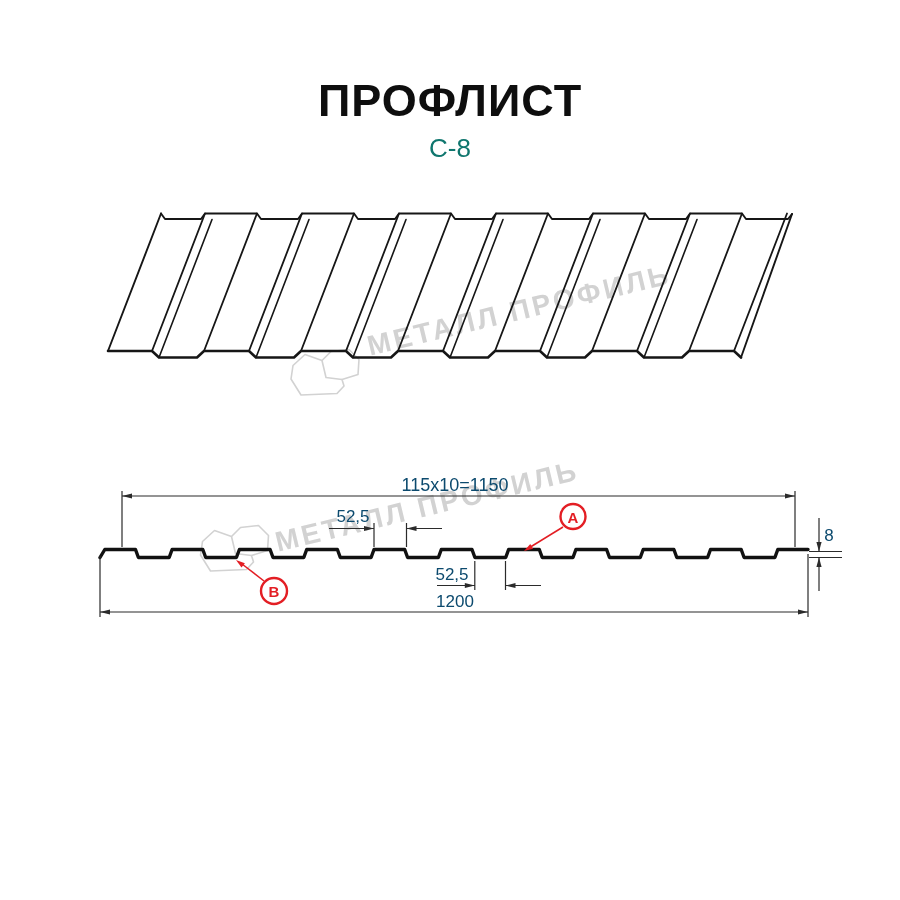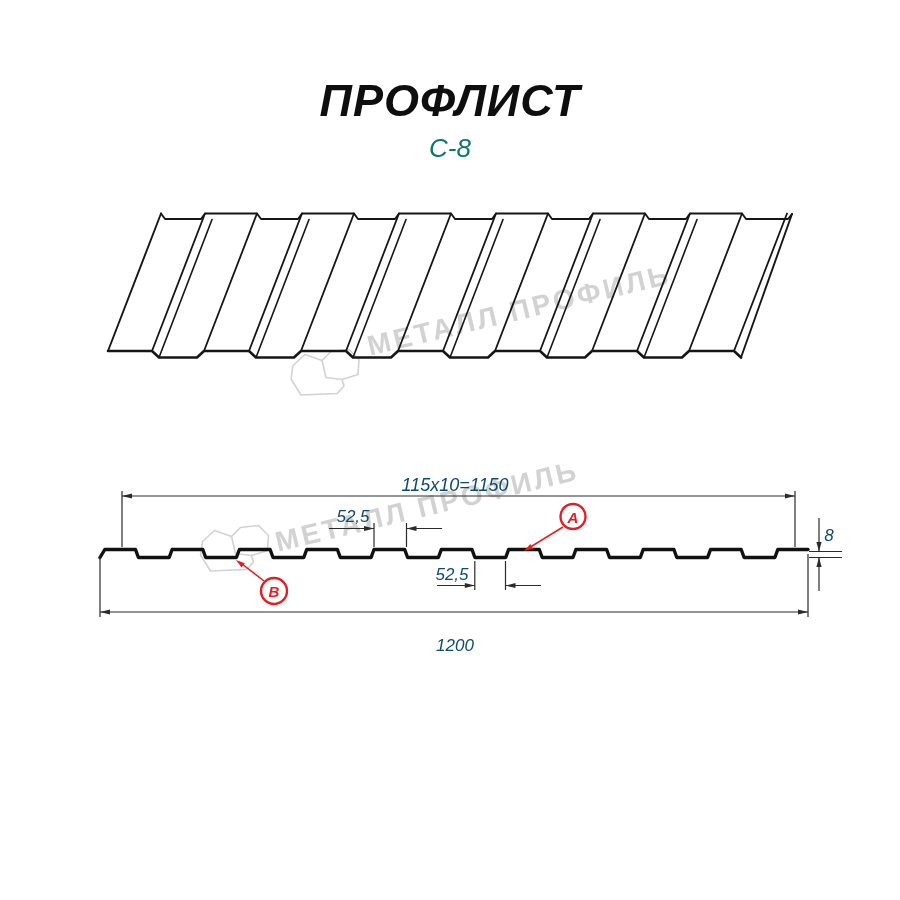--- a/index.html
+++ b/index.html
@@ -1,28 +1,28 @@
 <!DOCTYPE html>
 <html style="--accent: #e31e24; --wm: #d2d2d2; --line: #161616;"><head>
 <meta charset="utf-8">
 <style>
   html,body{margin:0;padding:0;background:#ffffff;width:900px;height:900px;overflow:hidden;
             font-family:"Liberation Sans",sans-serif;}
   #stage{position:relative;width:900px;height:900px;background:#fff;}
   .lbl{position:absolute;transform:translate(-50%,-50%);white-space:nowrap;color:#222;
-       font-family:"Liberation Sans",sans-serif;font-style:italic;}
+       font-family:"Liberation Sans",sans-serif;}
   #title{top:101px;left:450px;font-size:45px;font-weight:800;letter-spacing:1px;color:#0e0e0e;}
   #subtitle{top:148px;left:450px;font-size:26px;font-weight:500;color:#0f766e;}
   #footer-note{top:806px;left:450px;font-size:21px;font-weight:600;letter-spacing:1px;color:#161616;}
   .dimlbl{font-size:17px;color:#0c4a6e;}
   #dim-pitch-total{top:485px;left:455px;font-size:18px;}
   #dim-crest{top:517px;left:353px;}
   #dim-valley{top:575px;left:452px;}
   #dim-height{top:536px;left:829px;}
-  #dim-full{top:602px;left:455px;margin-top:44px;}
+  #dim-full{top:602px;left:455px;}
   .callout-letter{color:var(--accent);font-size:15px;font-weight:600;}
   #letter-a{top:517px;left:573px;}
   #letter-b{top:591px;left:274px;}
   .wmtext{position:absolute;font-weight:800;font-size:28px;letter-spacing:3px;
           color:var(--wm);transform-origin:0 50%;white-space:nowrap;z-index:1;}
   #wm1-text{left:368px;top:331px;transform:rotate(-13.5deg);}
   #wm2-text{left:276px;top:527px;transform:rotate(-13.5deg);}
   svg{position:absolute;left:0;top:0;}
   #wm-svg{z-index:1;}
   #line-svg{z-index:2;}

